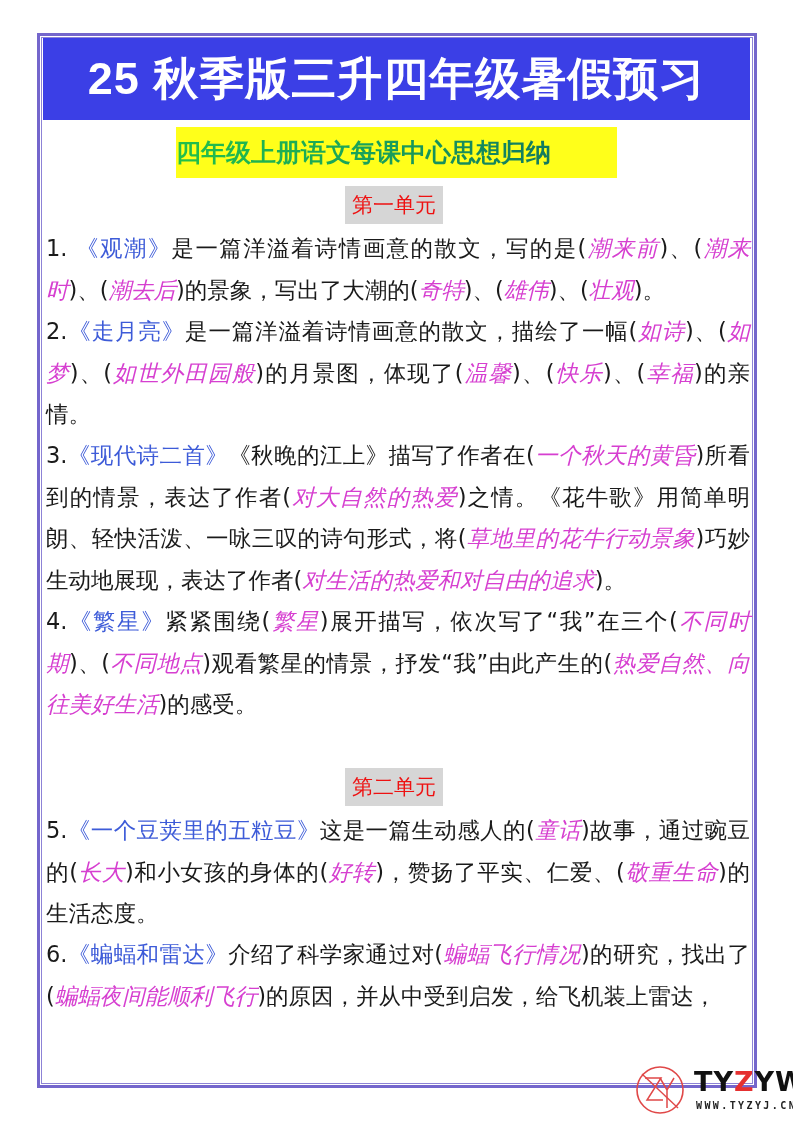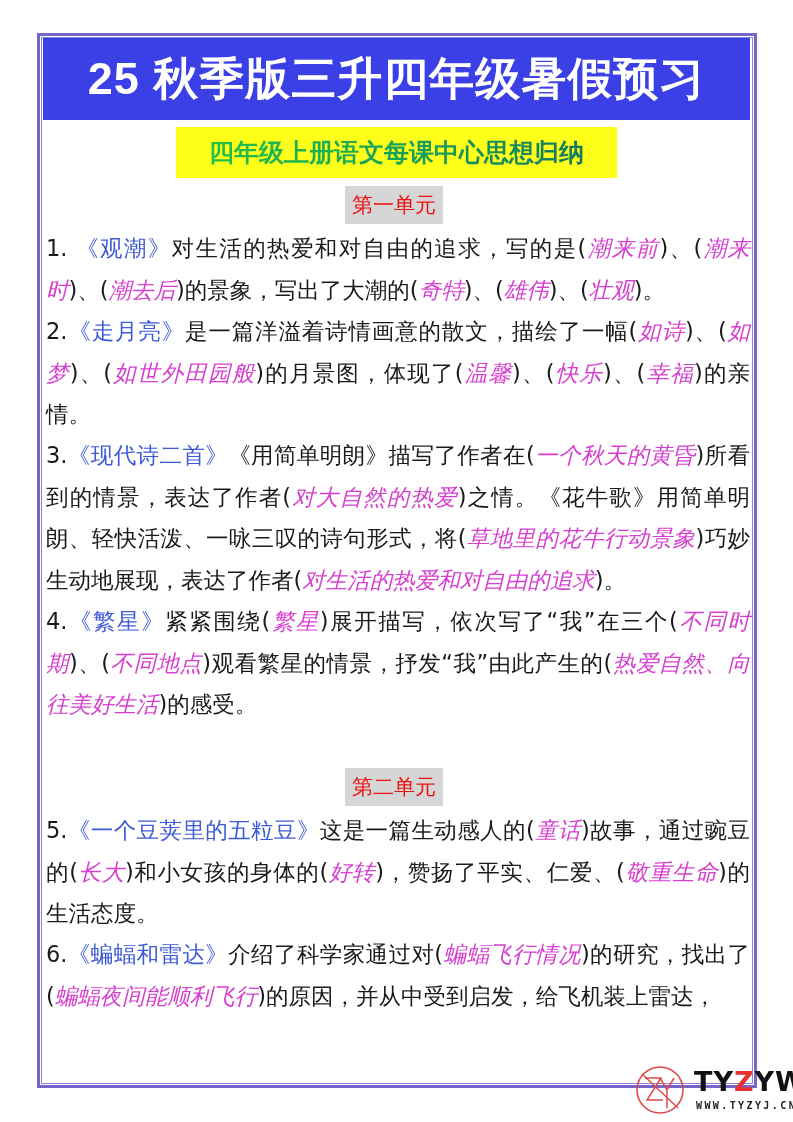--- a/index.html
+++ b/index.html
@@ -7,21 +7,21 @@
          font-family: "DejaVu Sans", "Liberation Sans", sans-serif; }
   .frame { position: absolute; left: 37px; top: 33px; width: 720px; height: 1055px;
            border: 3px solid #7466cc; box-sizing: border-box; }
   .frame-inner { position: absolute; left: 41px; top: 37px; width: 712px; height: 1047px;
            border: 1px solid #8d83d6; box-sizing: border-box; }
   .banner { position: absolute; left: 43px; top: 38px; width: 707px; height: 82px;
             background: #3b3fe6; display: flex; align-items: center; justify-content: center; }
   .banner-title { color: #ffffff; font-size: 45px; font-weight: bold; letter-spacing: 1px;
                   font-family: Liberation Sans, sans-serif; }
   .subtitle-box { position: absolute; left: 176px; top: 127px; width: 441px; height: 51px;
-                  background: #ffff1a; display: flex; align-items: center; justify-content: center; }
+                  background: #ffff1a; display: flex; align-items: center; justify-content: flex-start; }
   .subtitle { font-size: 25px; font-weight: bold; font-family: "DejaVu Sans", sans-serif;
               background: linear-gradient(90deg, #22c04a 0%, #19a25a 50%, #12795f 100%);
               -webkit-background-clip: text; background-clip: text; color: transparent; }
   .unit-box { position: absolute; height: 38px; background: #d6d6d6;
               display: flex; align-items: center; justify-content: center; }
   .unit-label { color: #ee1111; font-size: 21px; font-weight: normal; font-family: "DejaVu Sans", sans-serif; }
   .para { position: absolute; left: 46px; width: 704px; font-size: 22.5px; line-height: 41.5px;
           color: #1a1a1a; text-align: justify; word-break: break-all; }
   .t { color: #3d5bd8; }
   .k { color: #d63fd0; font-style: italic; }
@@ -44,23 +44,23 @@
 </div>
 
 <div class="subtitle-box">
   <span class="subtitle">四年级上册语文每课中心思想归纳</span>
 </div>
 
 <div class="unit-box" style="left:345px; top:186px; width:98px;">
   <span class="unit-label">第一单元</span>
 </div>
 
-<div class="para" style="top:228px;"><span>1. </span><span class="t">《观潮》</span><span>对生活的热爱和对自由的追求，写的是(</span><span class="k">潮来前</span><span>)、(</span><span class="k">潮来时</span><span>)、(</span><span class="k">潮去后</span><span>)的景象，写出了大潮的(</span><span class="k">奇特</span><span>)、(</span><span class="k">雄伟</span><span>)、(</span><span class="k">壮观</span><span>)。</span></div>
+<div class="para" style="top:228px;"><span>1. </span><span class="t">《观潮》</span><span>是一篇洋溢着诗情画意的散文，写的是(</span><span class="k">潮来前</span><span>)、(</span><span class="k">潮来时</span><span>)、(</span><span class="k">潮去后</span><span>)的景象，写出了大潮的(</span><span class="k">奇特</span><span>)、(</span><span class="k">雄伟</span><span>)、(</span><span class="k">壮观</span><span>)。</span></div>
 <div class="para" style="top:311px;"><span>2.</span><span class="t">《走月亮》</span><span>是一篇洋溢着诗情画意的散文，描绘了一幅(</span><span class="k">如诗</span><span>)、(</span><span class="k">如梦</span><span>)、(</span><span class="k">如世外田园般</span><span>)的月景图，体现了(</span><span class="k">温馨</span><span>)、(</span><span class="k">快乐</span><span>)、(</span><span class="k">幸福</span><span>)的亲情。</span></div>
-<div class="para" style="top:435px;"><span>3.</span><span class="t">《现代诗二首》</span><span>《用简单明朗》描写了作者在(</span><span class="k">一个秋天的黄昏</span><span>)所看到的情景，表达了作者(</span><span class="k">对大自然的热爱</span><span>)之情。《花牛歌》用简单明朗、轻快活泼、一咏三叹的诗句形式，将(</span><span class="k">草地里的花牛行动景象</span><span>)巧妙生动地展现，表达了作者(</span><span class="k">对生活的热爱和对自由的追求</span><span>)。</span></div>
+<div class="para" style="top:435px;"><span>3.</span><span class="t">《现代诗二首》</span><span>《秋晚的江上》描写了作者在(</span><span class="k">一个秋天的黄昏</span><span>)所看到的情景，表达了作者(</span><span class="k">对大自然的热爱</span><span>)之情。《花牛歌》用简单明朗、轻快活泼、一咏三叹的诗句形式，将(</span><span class="k">草地里的花牛行动景象</span><span>)巧妙生动地展现，表达了作者(</span><span class="k">对生活的热爱和对自由的追求</span><span>)。</span></div>
 <div class="para" style="top:601px;"><span>4.</span><span class="t">《繁星》</span><span>紧紧围绕(</span><span class="k">繁星</span><span>)展开描写，依次写了“我”在三个(</span><span class="k">不同时期</span><span>)、(</span><span class="k">不同地点</span><span>)观看繁星的情景，抒发“我”由此产生的(</span><span class="k">热爱自然、向往美好生活</span><span>)的感受。</span></div>
 
 <div class="unit-box" style="left:345px; top:768px; width:98px;align-items:center;">
   <span class="unit-label">第二单元</span>
 </div>
 
 <div class="para" style="top:810px;"><span>5.</span><span class="t">《一个豆荚里的五粒豆》</span><span>这是一篇生动感人的(</span><span class="k">童话</span><span>)故事，通过豌豆的(</span><span class="k">长大</span><span>)和小女孩的身体的(</span><span class="k">好转</span><span>)，赞扬了平实、仁爱、(</span><span class="k">敬重生命</span><span>)的生活态度。</span></div>
 <div class="para" style="top:934px;"><span>6.</span><span class="t">《蝙蝠和雷达》</span><span>介绍了科学家通过对(</span><span class="k">蝙蝠飞行情况</span><span>)的研究，找出了(</span><span class="k">蝙蝠夜间能顺利飞行</span><span>)的原因，并从中受到启发，给飞机装上雷达，</span></div>
 
 <div class="logo">

